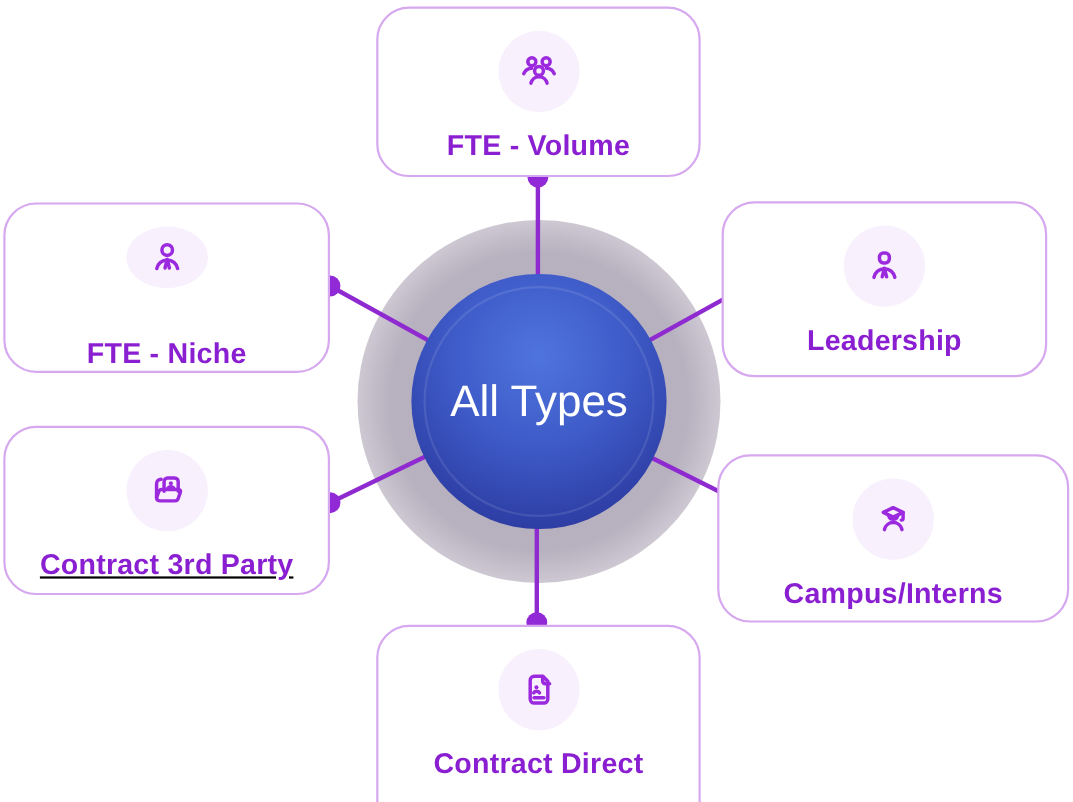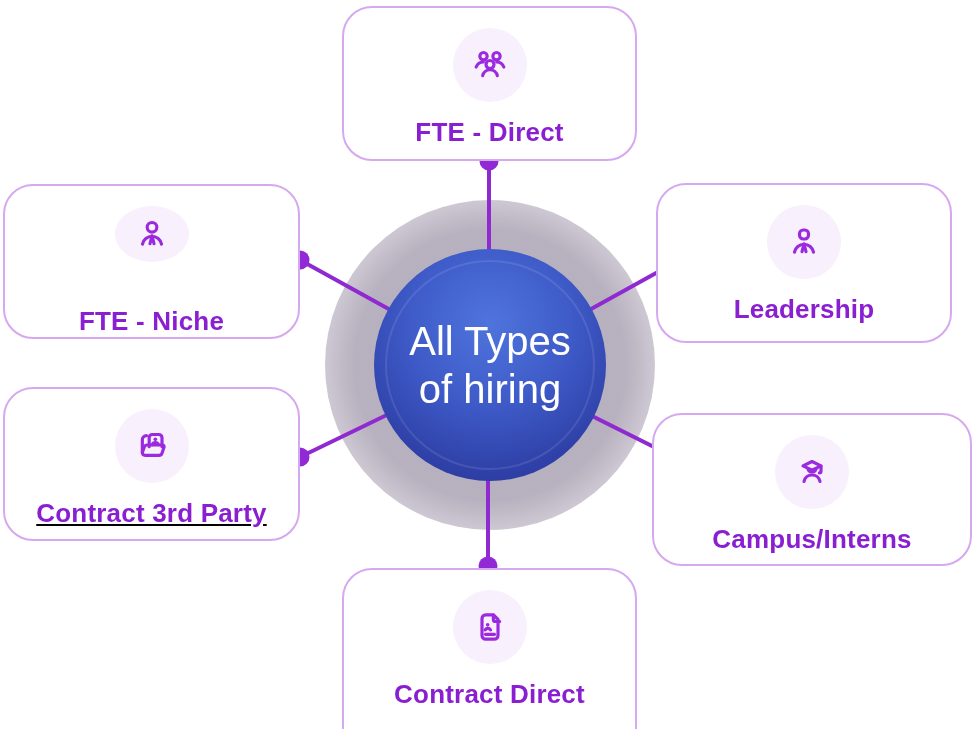--- a/index.html
+++ b/index.html
@@ -97,36 +97,35 @@
     <circle cx="488" cy="566" r="9.5"></circle>
     <circle cx="300" cy="260" r="9.5"></circle>
     <circle cx="300" cy="457" r="9.5"></circle>
     <circle cx="676" cy="262" r="9.5"></circle>
     <circle cx="676" cy="458" r="9.5"></circle>
   </svg>
 
   <div class="hub-circle">
     <div class="hub-text">
       <div>All Types</div>
-      <div>of hiring</div>
     </div>
   </div>
 
   <div class="node-box box-top">
     <div class="icon-circle">
       <svg viewBox="0 0 24 24" fill="none" stroke="currentColor" stroke-width="1.9" stroke-linecap="round" stroke-linejoin="round">
         <circle cx="8.1" cy="6.7" r="2.2"></circle>
         <circle cx="15.9" cy="6.7" r="2.2"></circle>
         <path d="M3.7 13.2a4.7 4.7 0 0 1 4.3-3"></path>
         <path d="M20.3 13.2a4.7 4.7 0 0 0-4.3-3"></path>
         <circle cx="12" cy="11.7" r="2.4"></circle>
         <path d="M7.6 18.4a4.5 4.5 0 0 1 8.8 0"></path>
       </svg>
     </div>
-    <div class="node-label">FTE - Direct</div>
+    <div class="node-label">FTE - Volume</div>
   </div>
 
   <div class="node-box box-top-right">
     <div class="icon-circle">
       <svg viewBox="0 0 24 24" fill="none" stroke="currentColor" stroke-width="1.9" stroke-linecap="round" stroke-linejoin="round">
         <rect x="9.3" y="4.8" width="5.4" height="5.4" rx="2.2"></rect>
         <path d="M6.3 18.1a5.8 5.8 0 0 1 11.4 0"></path>
         <path d="M10.8 17.8 12 13.1l1.2 4.7"></path>
       </svg>
     </div>

